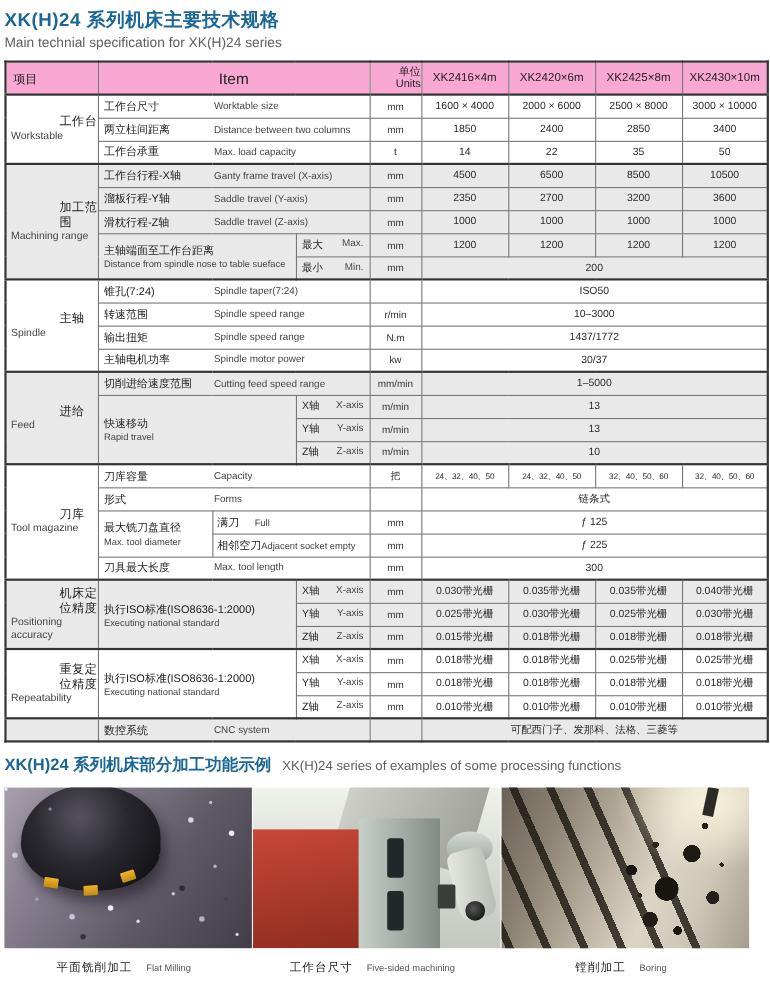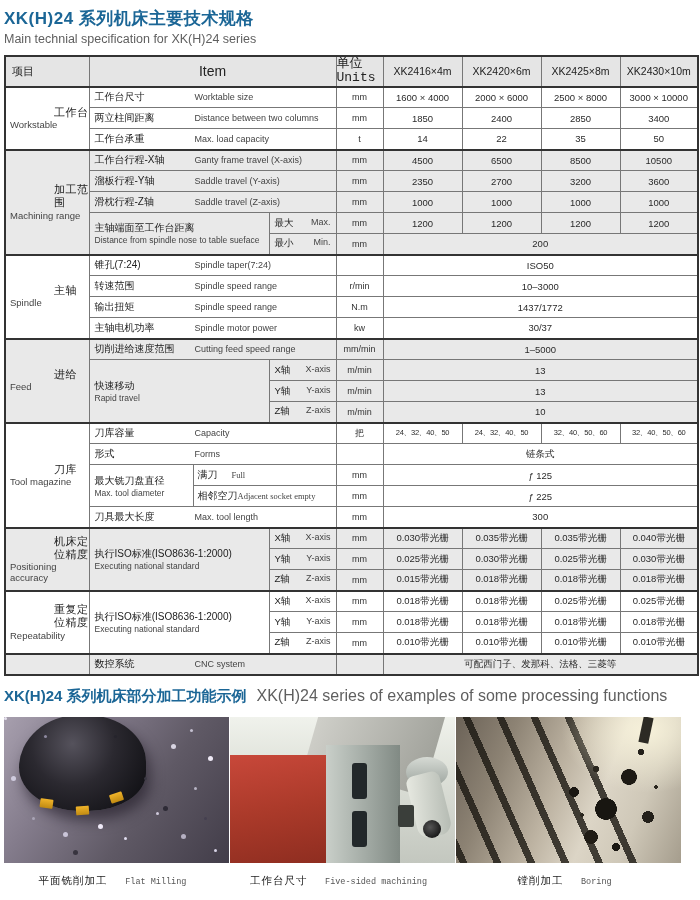--- a/index.html
+++ b/index.html
@@ -9,59 +9,59 @@
   }
   .page { padding:7px 4px 0 4px; }
   h1.title { font-size:17px; font-weight:bold; color:#1b6696; letter-spacing:.5px; }
   .subtitle { font-size:12.5px; color:#5f5f5f; margin-top:2px; margin-bottom:9px; }
 
   table.spec { width:693px; border-collapse:collapse; table-layout:fixed; border:2px solid #333; }
   col.c-cat{width:84px} col.c-i1{width:104px} col.c-i2{width:76px} col.c-i3{width:67px}
   col.c-u{width:47px} col.c-m{width:79px} col.c-m4{width:78px}
   .spec td, .spec th { border:1px solid #777; height:21px; vertical-align:middle; overflow:hidden;
     font-weight:normal; font-size:9.5px; color:#222; }
-  .spec thead th { height:30px; background:#e5e5e5; }
+  .spec thead th { height:30px; background:#f9a8d4; }
   tr.shade td { background:#e9e9e9; }
   tr.gs td, tr.gs th { border-top:2px solid #333; }
   .spec thead tr th { border-bottom:2px solid #333; }
 
   th.hcat { text-align:left; padding-left:6px; font-size:11px; }
   th.hitem { text-align:center; font-size:14px; }
-  th.hunit { text-align:left; font-size:13px; line-height:1.1;font-family:Liberation Mono, monospace; }
+  th.hunit { text-align:right; font-size:10px; line-height:1.1; }
   th.hunit .zh, th.hunit .en { display:block; }
   th.hmodel { text-align:center; font-size:10.5px; }
 
   td.cat { padding-left:4px; line-height:1.2; }
   td.cat .zh { display:block; font-size:11px; letter-spacing:.5px;margin-left:44px; }
   td.cat .en { display:block; font-size:9.5px; color:#444; }
 
   td.item { padding-left:5px; }
   td.item .zh { display:inline-block; width:100px; font-size:10px; vertical-align:middle; }
   td.item .en { font-size:9px; color:#444; }
   td.item.stacked .zh { display:block; width:auto; }
   td.item.stacked .en { display:block; white-space:nowrap; font-size:8.5px; }
 
   td.sub { padding:0 5px; }
   td.sub .zh { float:left; font-size:9.5px; }
   td.sub .en { float:right; font-size:9px; color:#444; }
 
   td.subw { padding:0 4px; }
   td.subw .zh { display:inline-block; min-width:34px; font-size:10px; }
-  td.subw .en { font-size:8.5px; color:#444;font-family:Liberation Serif, serif; }
+  td.subw .en { font-size:8.5px; color:#444; }
 
   td.unit { text-align:center; font-size:9px; color:#333; }
   td.val  { text-align:center; font-size:9.5px; color:#2a2a2a; white-space:nowrap; }
   td.vcap { font-size:7.5px; letter-spacing:-.2px; padding:0 1px; }
 
   .section2 { margin-top:11px; display:flex; align-items:baseline; }
   .section2 .zh { font-size:15px; font-weight:bold; color:#1b6696; }
-  .section2 .en { font-size:16px; color:#5f5f5f; margin-left:10px; }
+  .section2 .en { font-size:12px; color:#5f5f5f; margin-left:10px; }
 
   .photos { display:flex; gap:9px; margin-top:11px; }
-  figure.photo { width:217px;font-family:Liberation Mono, monospace; }
+  figure.photo { width:217px; }
   .art { position:relative; width:225px; height:146px; overflow:hidden; }
   figcaption { text-align:center; margin-top:8px; }
   figcaption .zh { font-size:10.5px; color:#222; letter-spacing:1px; }
   figcaption .en { font-size:8.5px; color:#555; margin-left:8px; }
 
   
   .art.p1 { background:linear-gradient(125deg,#a79fae 0%,#847c8c 30%,#5f5965 62%,#423d49 100%); }
   .cutter { position:absolute; left:15px; top:-2px; width:127px; height:96px;
     border-radius:50% 50% 48% 52% / 58% 52% 42% 48%;
     background:radial-gradient(circle at 42% 30%,#55525c 0%,#2b2930 42%,#101014 88%);

